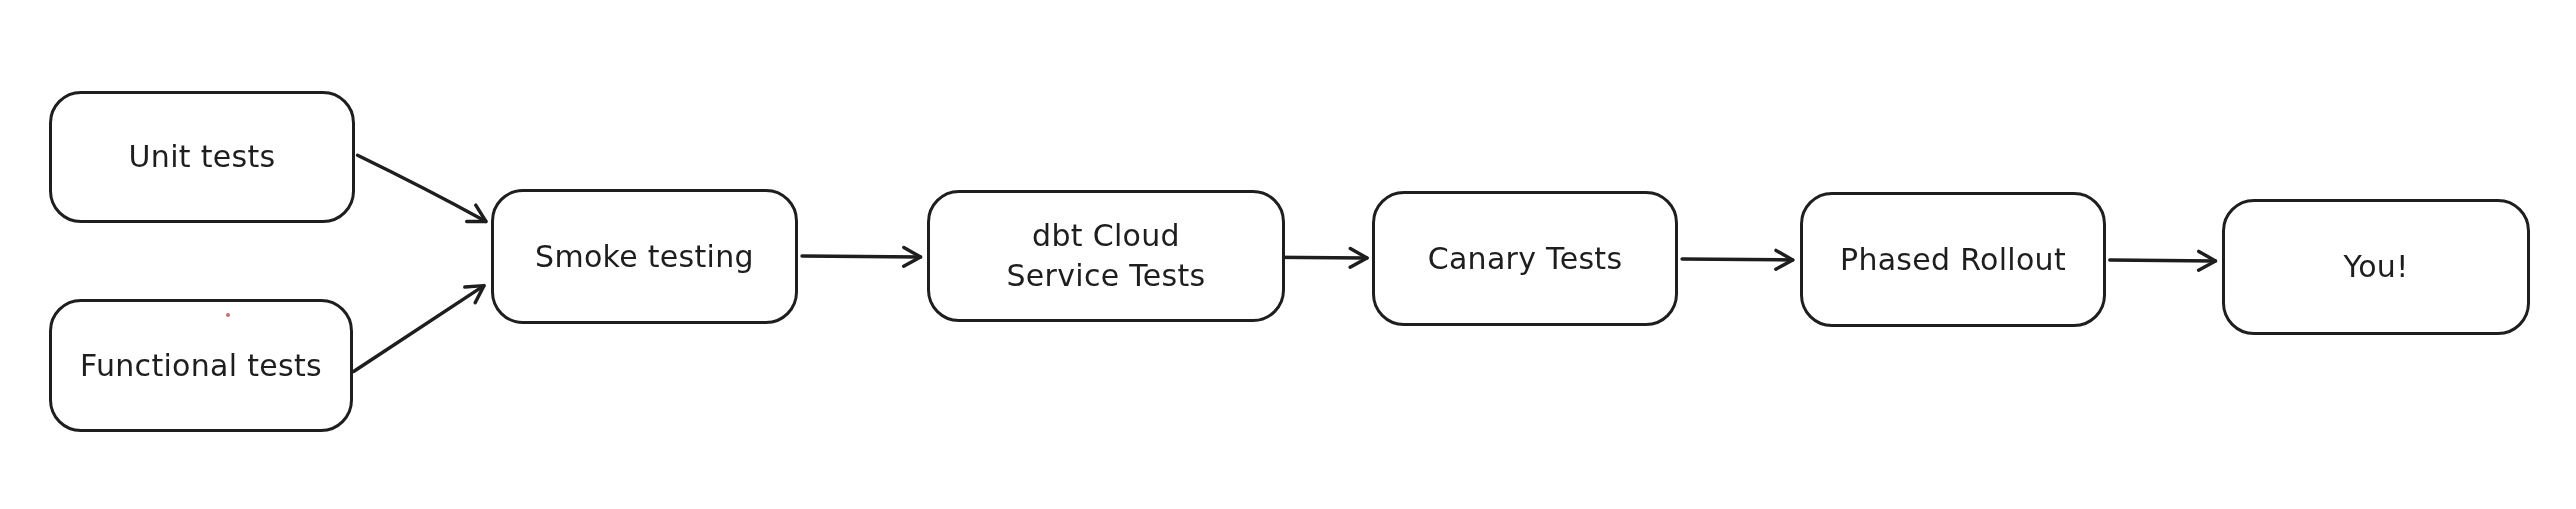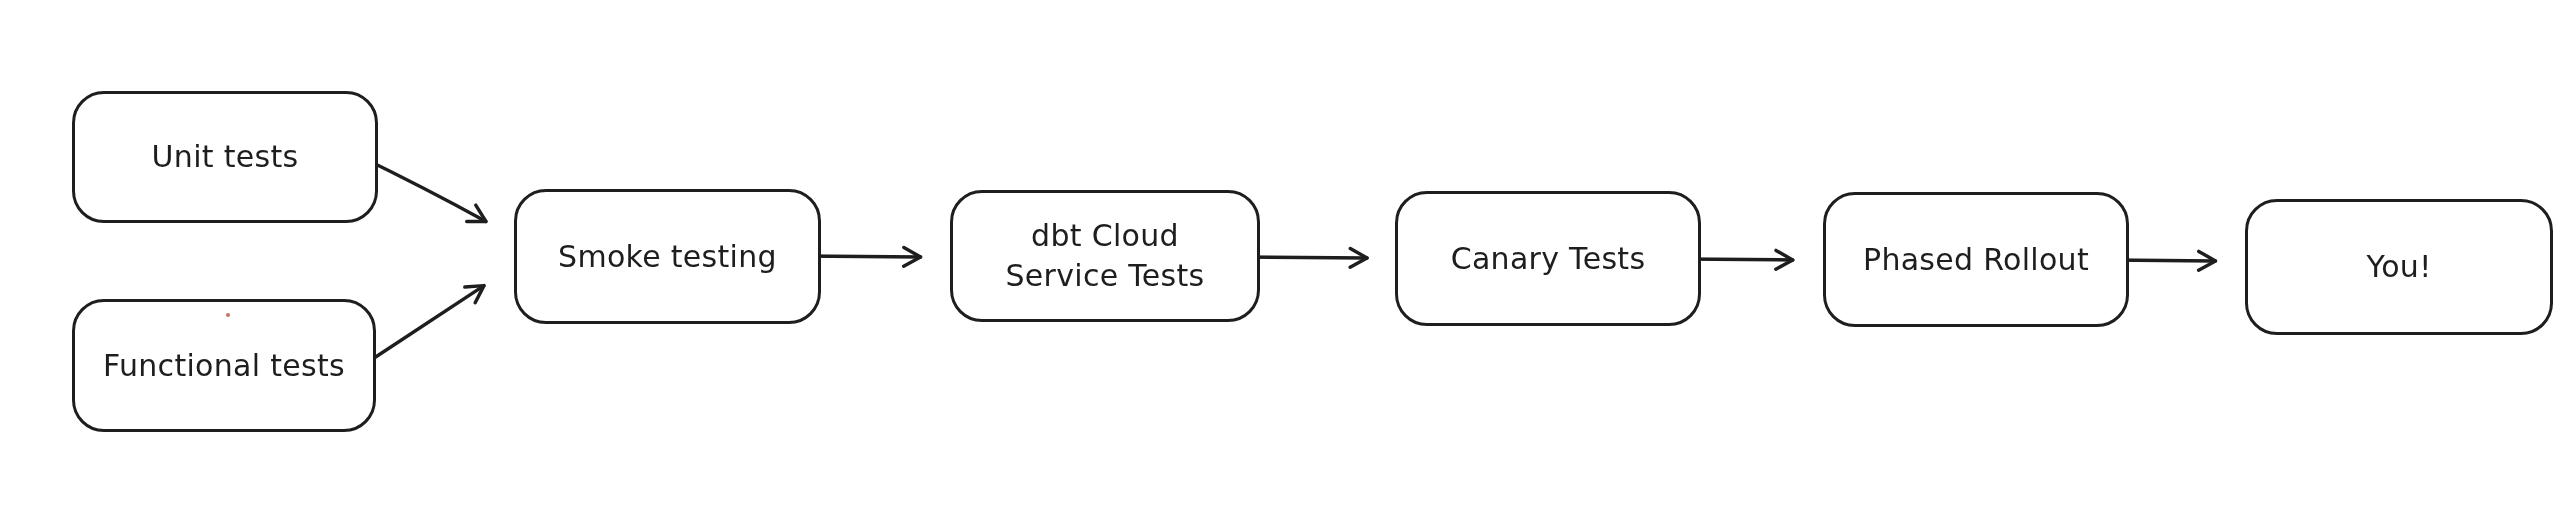--- a/index.html
+++ b/index.html
@@ -34,36 +34,35 @@
   .node {
     position: absolute;
     box-sizing: border-box;
     background: #ffffff;
     border: 3.5px solid #1e1e1e;
     border-radius: 32px;
     display: flex;
     align-items: center;
     justify-content: center;
     cursor: default;
-    margin-left: 23px;
   }
   .node .label {
     color: #1e1e1e;
     font-size: 30px;
     line-height: 40px;
     text-align: center;
     white-space: pre-line;
     letter-spacing: 0.3px;
     user-select: none;
   }
   
   .n-unit       { left: 49px;   top: 91px;  width: 306px; height: 132px; }
   .n-functional { left: 49px;   top: 299px; width: 304px; height: 133px; }
   .n-smoke      { left: 491px;  top: 189px; width: 307px; height: 135px; }
-  .n-dbt        { left: 927px;  top: 190px; width: 310px; height: 132px; }
+  .n-dbt        { left: 927px;  top: 190px; width: 358px; height: 132px; }
   .n-canary     { left: 1372px; top: 191px; width: 306px; height: 135px; }
   .n-phased     { left: 1800px; top: 192px; width: 306px; height: 135px; }
   .n-you        { left: 2222px; top: 199px; width: 308px; height: 136px; }
   .stray-dot {
     position: absolute;
     left: 226px;
     top: 313px;
     width: 4px;
     height: 4px;
     border-radius: 50%;

